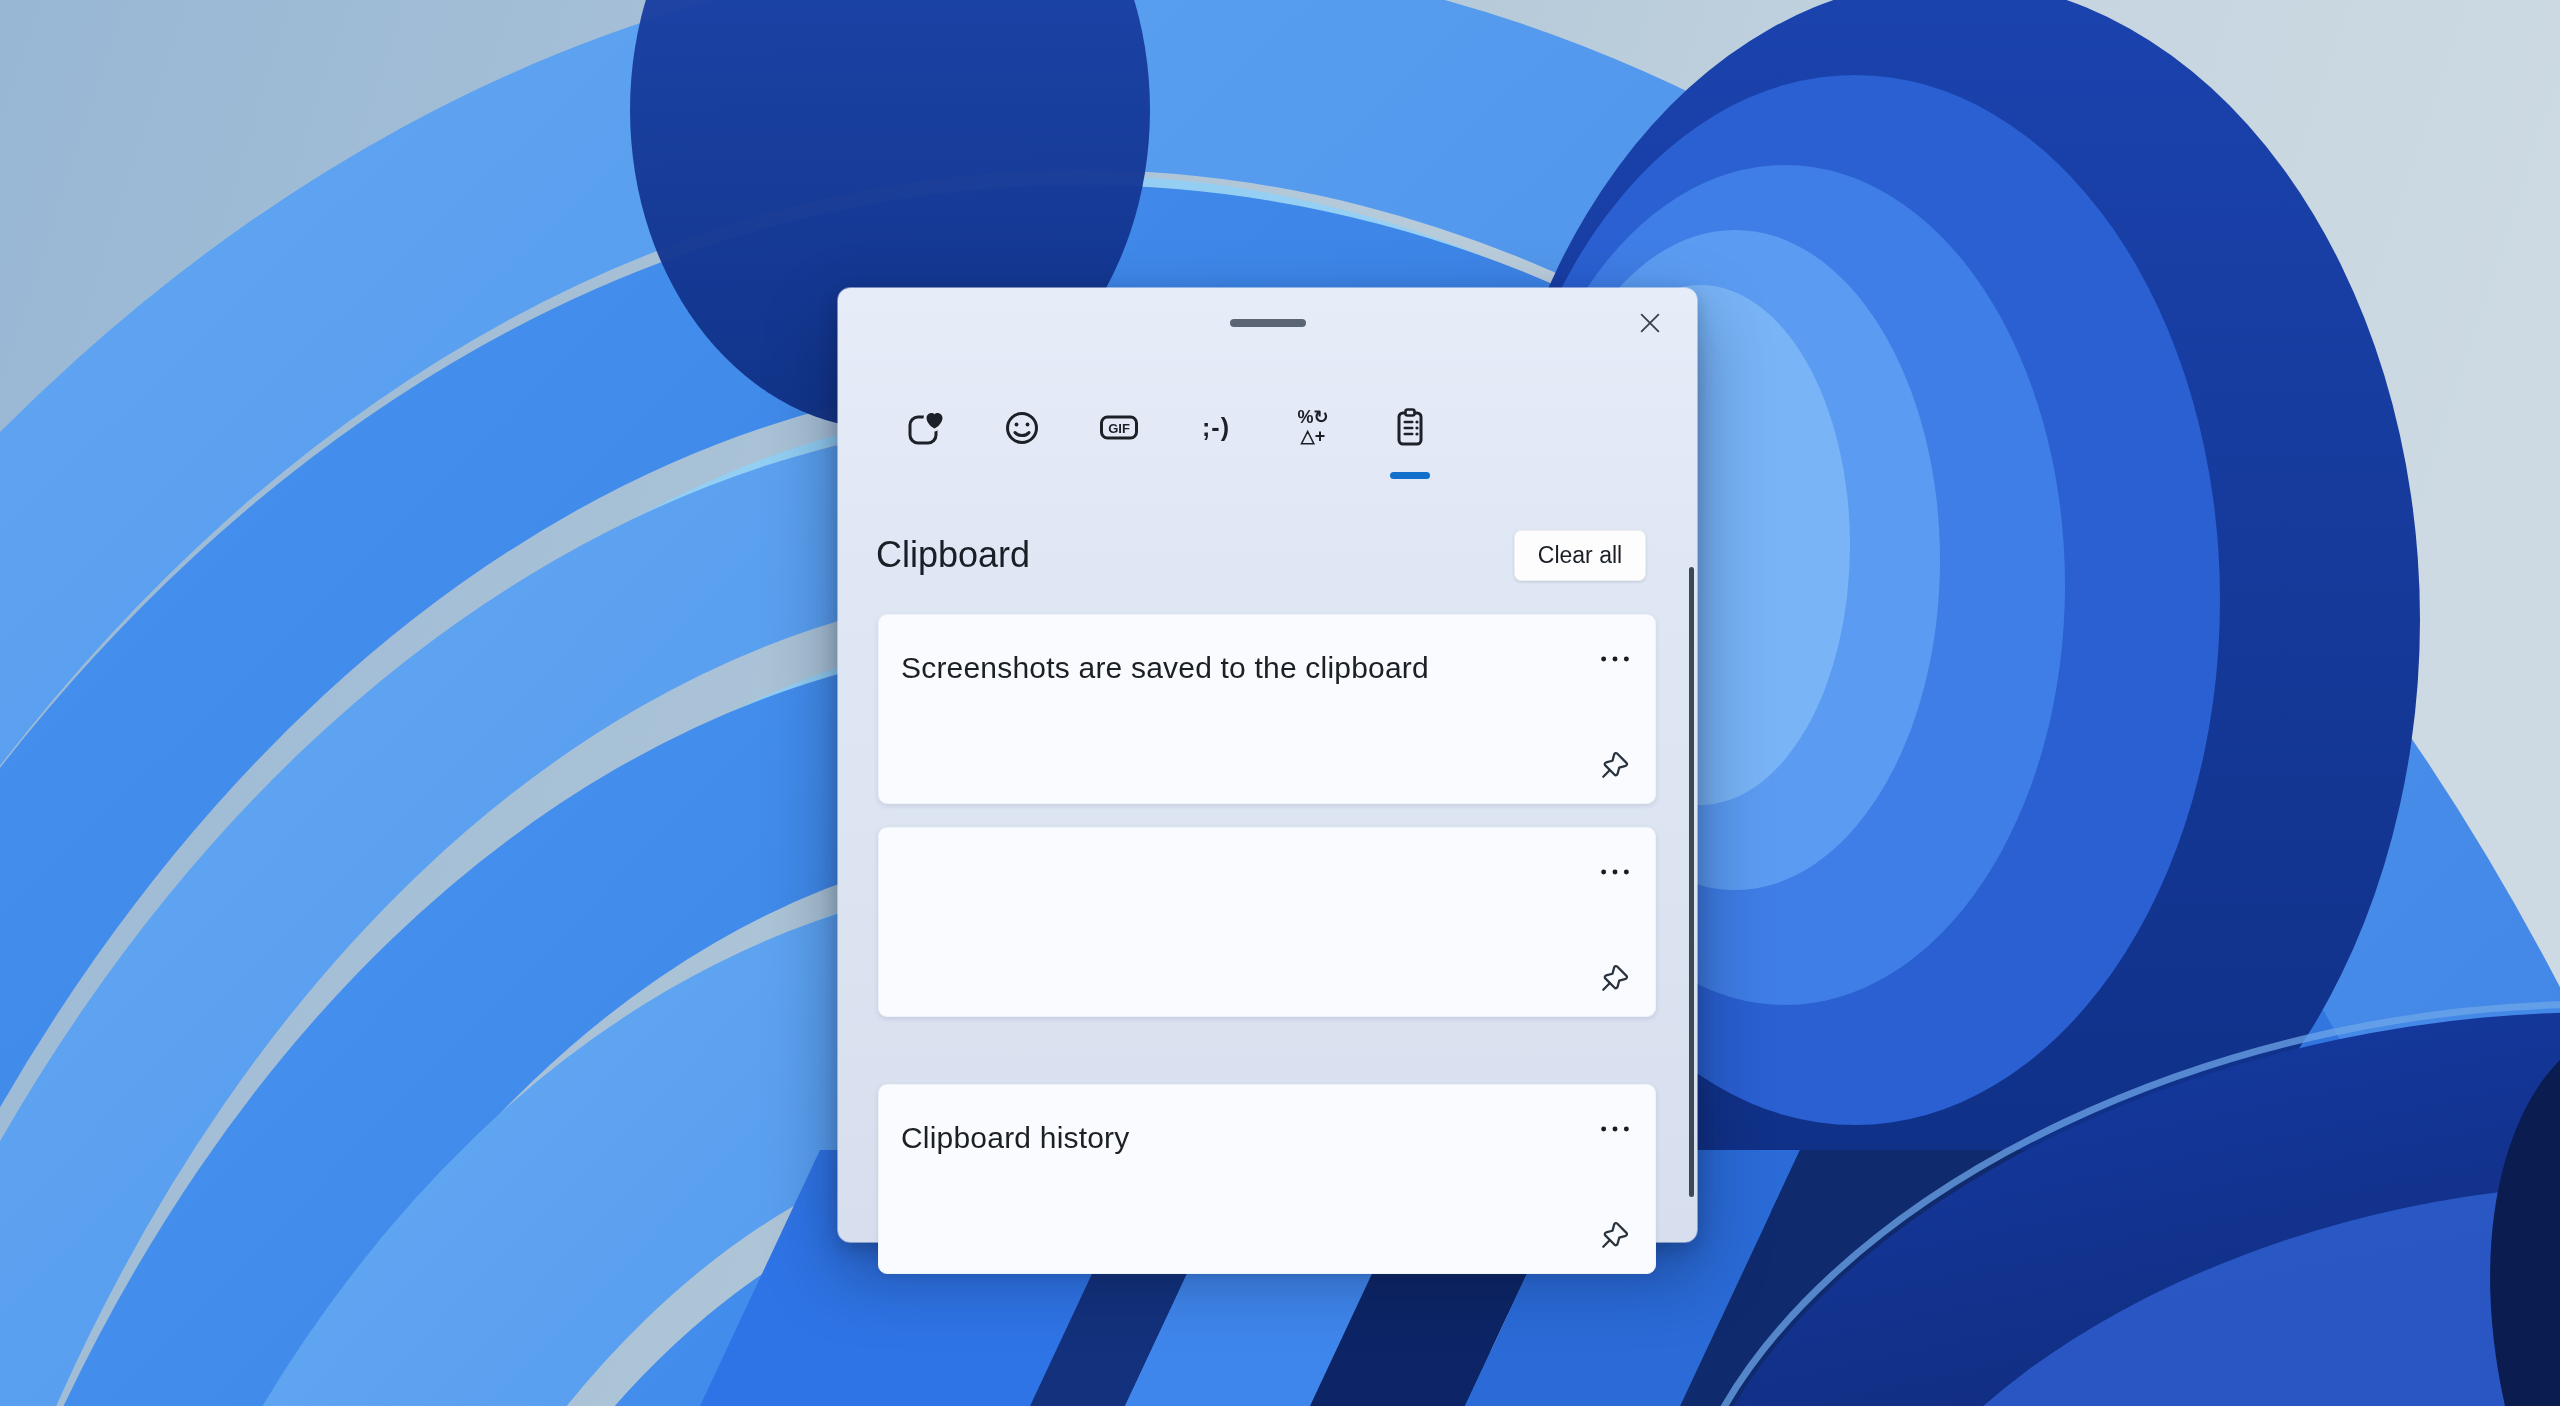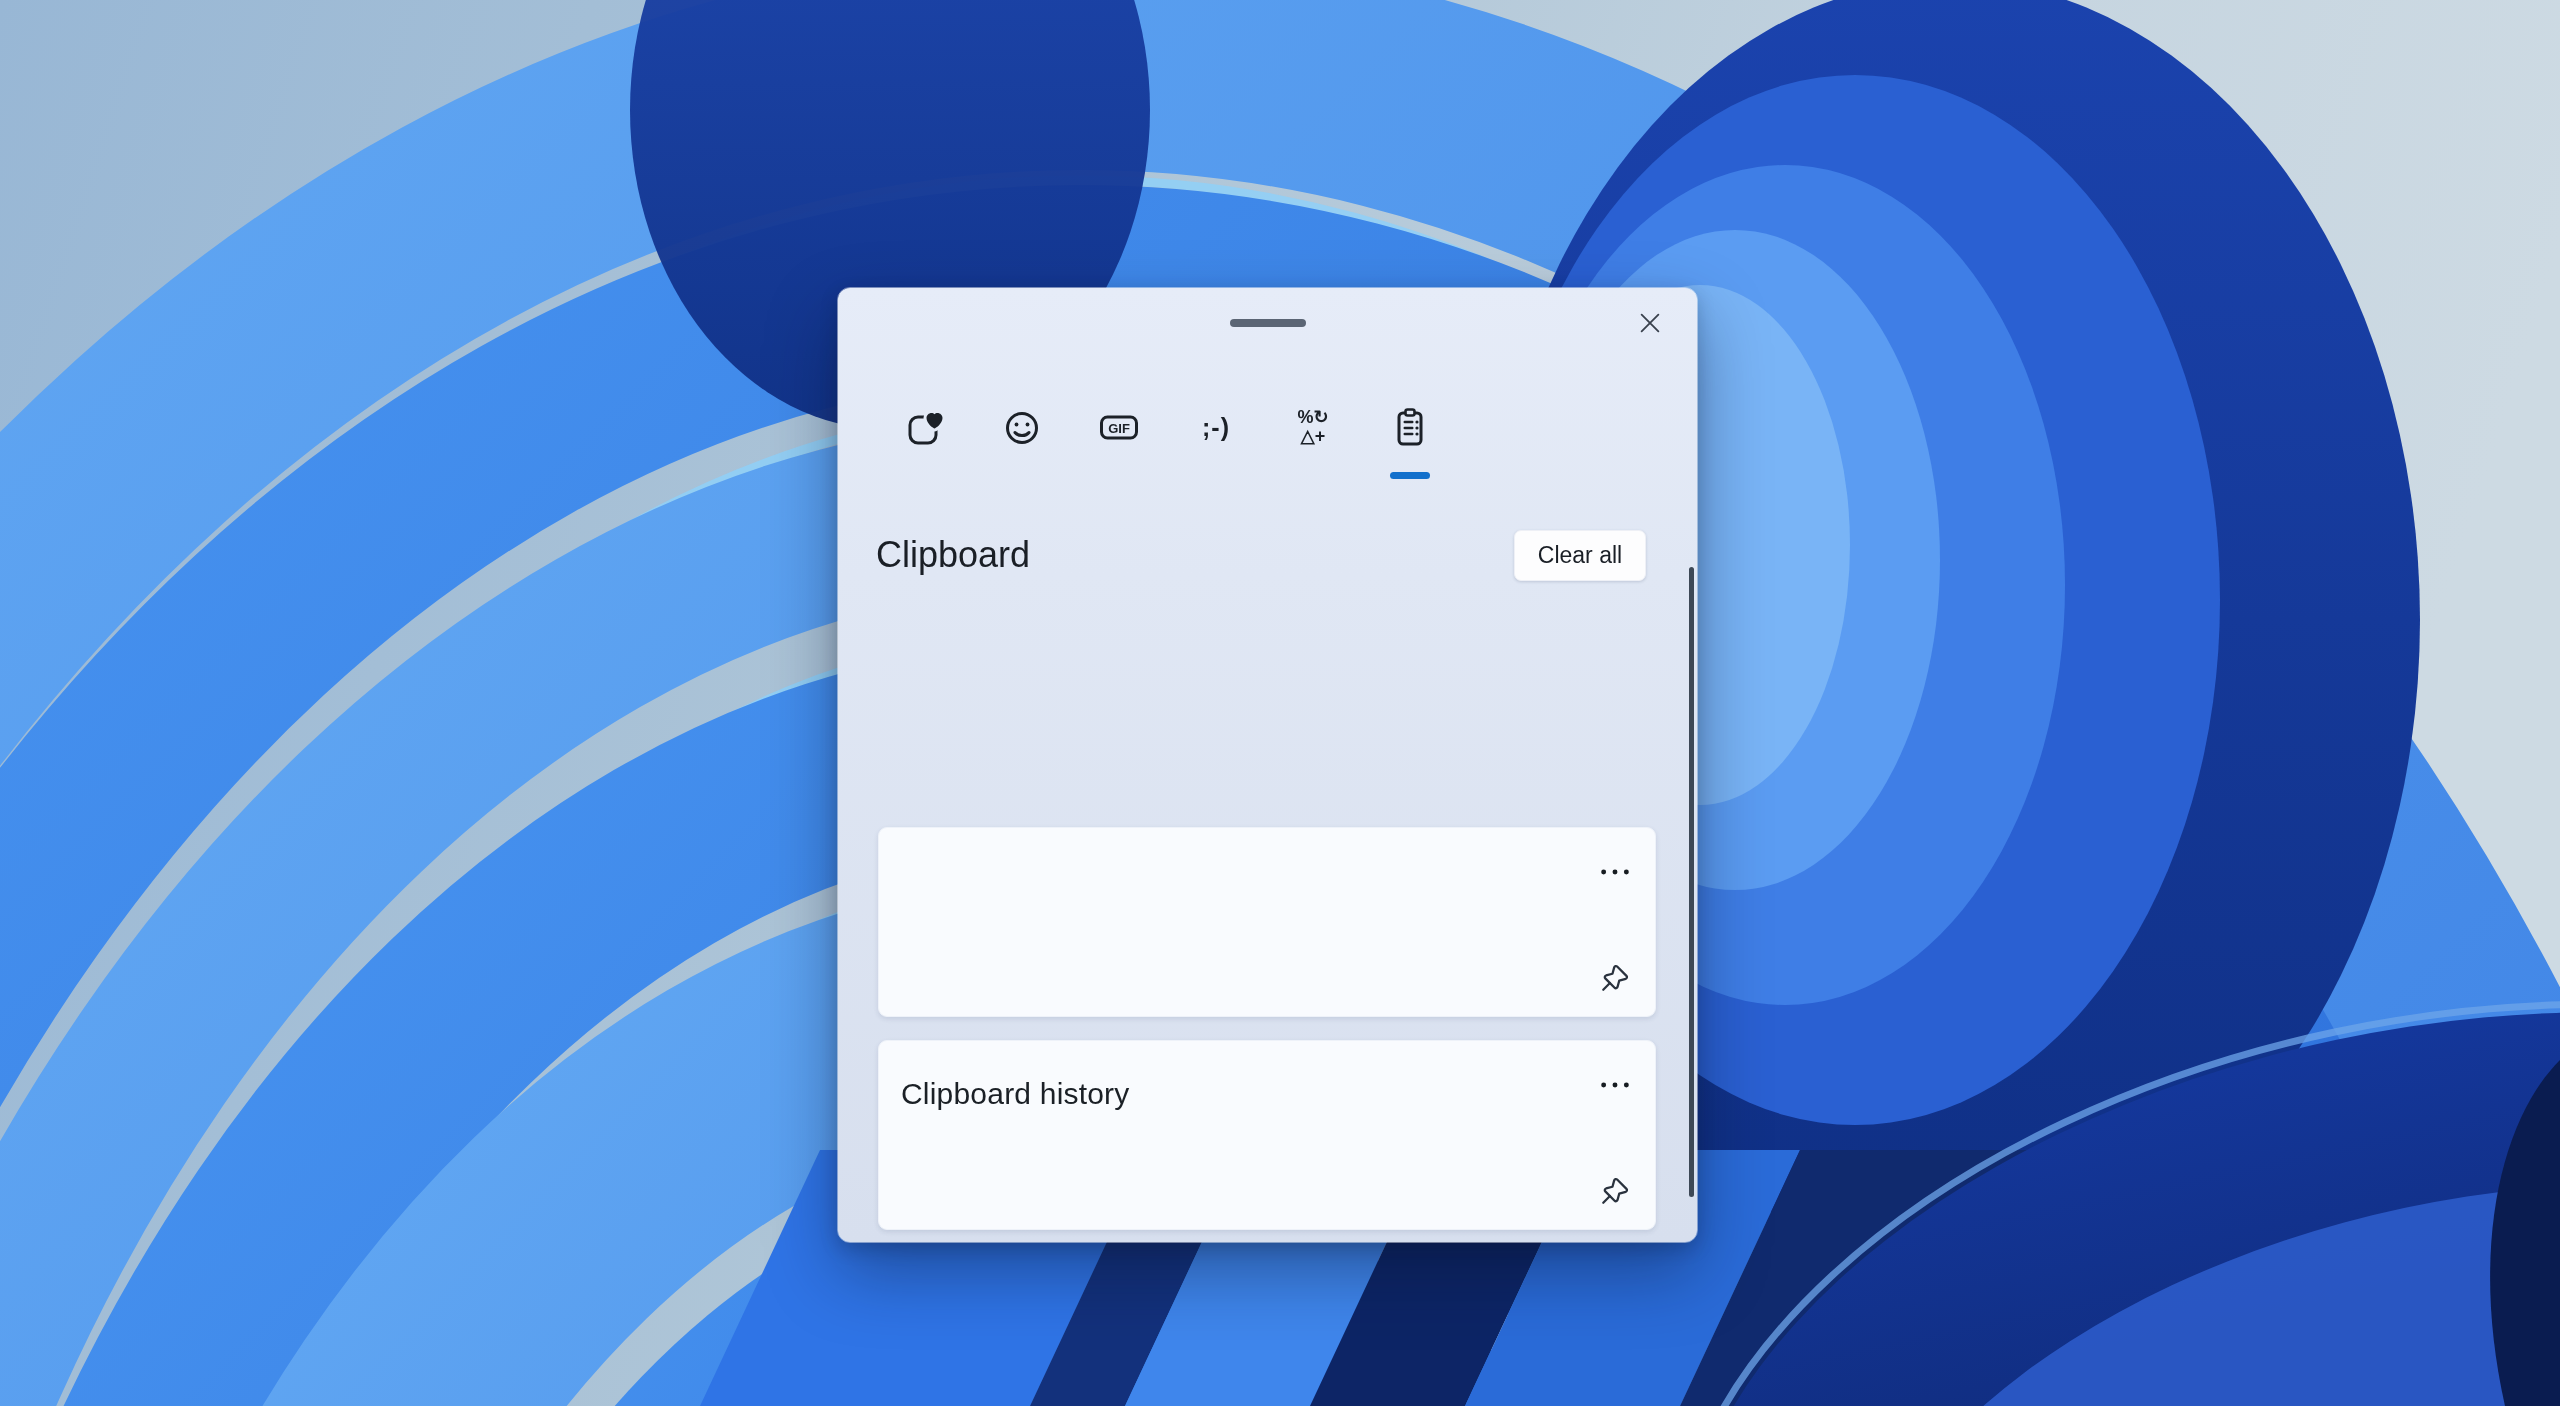--- a/index.html
+++ b/index.html
@@ -192,38 +192,54 @@
         </svg>
         <span class="tab-underline"></span>
       </button>
     </div>
 
     <div class="panel-title">Clipboard</div>
     <button class="clear-btn">
       <span>Clear all</span>
     </button>
 
+    <div class="card" style="top:326px;">
+      <div class="card-text">Screenshots are saved to the clipboard</div>
+      <button class="more-btn">
+        <svg width="38" height="18" viewBox="0 0 38 18">
+          <circle cx="7" cy="9" r="2.6" fill="#171c22"></circle>
+            <circle cx="19" cy="9" r="2.6" fill="#171c22"></circle>
+            <circle cx="31" cy="9" r="2.6" fill="#171c22"></circle>
+        </svg>
+      </button>
+      <button class="pin-btn">
+        <svg width="32" height="32" viewBox="0 0 24 24">
+          <path d="M13.6 3.4 L20.6 10.4 C21.3 11.1 21 12.3 20 12.6 L15.2 13.9 L13.9 18.7 C13.6 19.7 12.4 20 11.7 19.3 L4.7 12.3 C4 11.6 4.3 10.4 5.3 10.1 L10.1 8.8 L11.4 4 C11.7 3 12.9 2.7 13.6 3.4 Z" fill="none" stroke="#2a323e" stroke-width="1.7" stroke-linejoin="round"></path>
+          <path d="M8.2 15.8 L3.2 20.8" fill="none" stroke="#2a323e" stroke-width="1.7" stroke-linecap="round"></path>
+        </svg>
+      </button>
+    </div>
 
     <div class="card" style="top:539px;">
       <button class="more-btn">
         <svg width="38" height="18" viewBox="0 0 38 18">
           <circle cx="7" cy="9" r="2.6" fill="#171c22"></circle>
             <circle cx="19" cy="9" r="2.6" fill="#171c22"></circle>
             <circle cx="31" cy="9" r="2.6" fill="#171c22"></circle>
         </svg>
       </button>
       <button class="pin-btn">
         <svg width="32" height="32" viewBox="0 0 24 24">
           <path d="M13.6 3.4 L20.6 10.4 C21.3 11.1 21 12.3 20 12.6 L15.2 13.9 L13.9 18.7 C13.6 19.7 12.4 20 11.7 19.3 L4.7 12.3 C4 11.6 4.3 10.4 5.3 10.1 L10.1 8.8 L11.4 4 C11.7 3 12.9 2.7 13.6 3.4 Z" fill="none" stroke="#2a323e" stroke-width="1.7" stroke-linejoin="round"></path>
           <path d="M8.2 15.8 L3.2 20.8" fill="none" stroke="#2a323e" stroke-width="1.7" stroke-linecap="round"></path>
         </svg>
       </button>
     </div>
 
-    <div class="card" style="top:752px;">
+    <div class="card" style="top:796px;">
       <div class="card-text">Clipboard history</div>
       <button class="more-btn">
         <svg width="38" height="18" viewBox="0 0 38 18">
           <circle cx="7" cy="9" r="2.6" fill="#171c22"></circle>
             <circle cx="19" cy="9" r="2.6" fill="#171c22"></circle>
             <circle cx="31" cy="9" r="2.6" fill="#171c22"></circle>
         </svg>
       </button>
       <button class="pin-btn">
         <svg width="32" height="32" viewBox="0 0 24 24">

